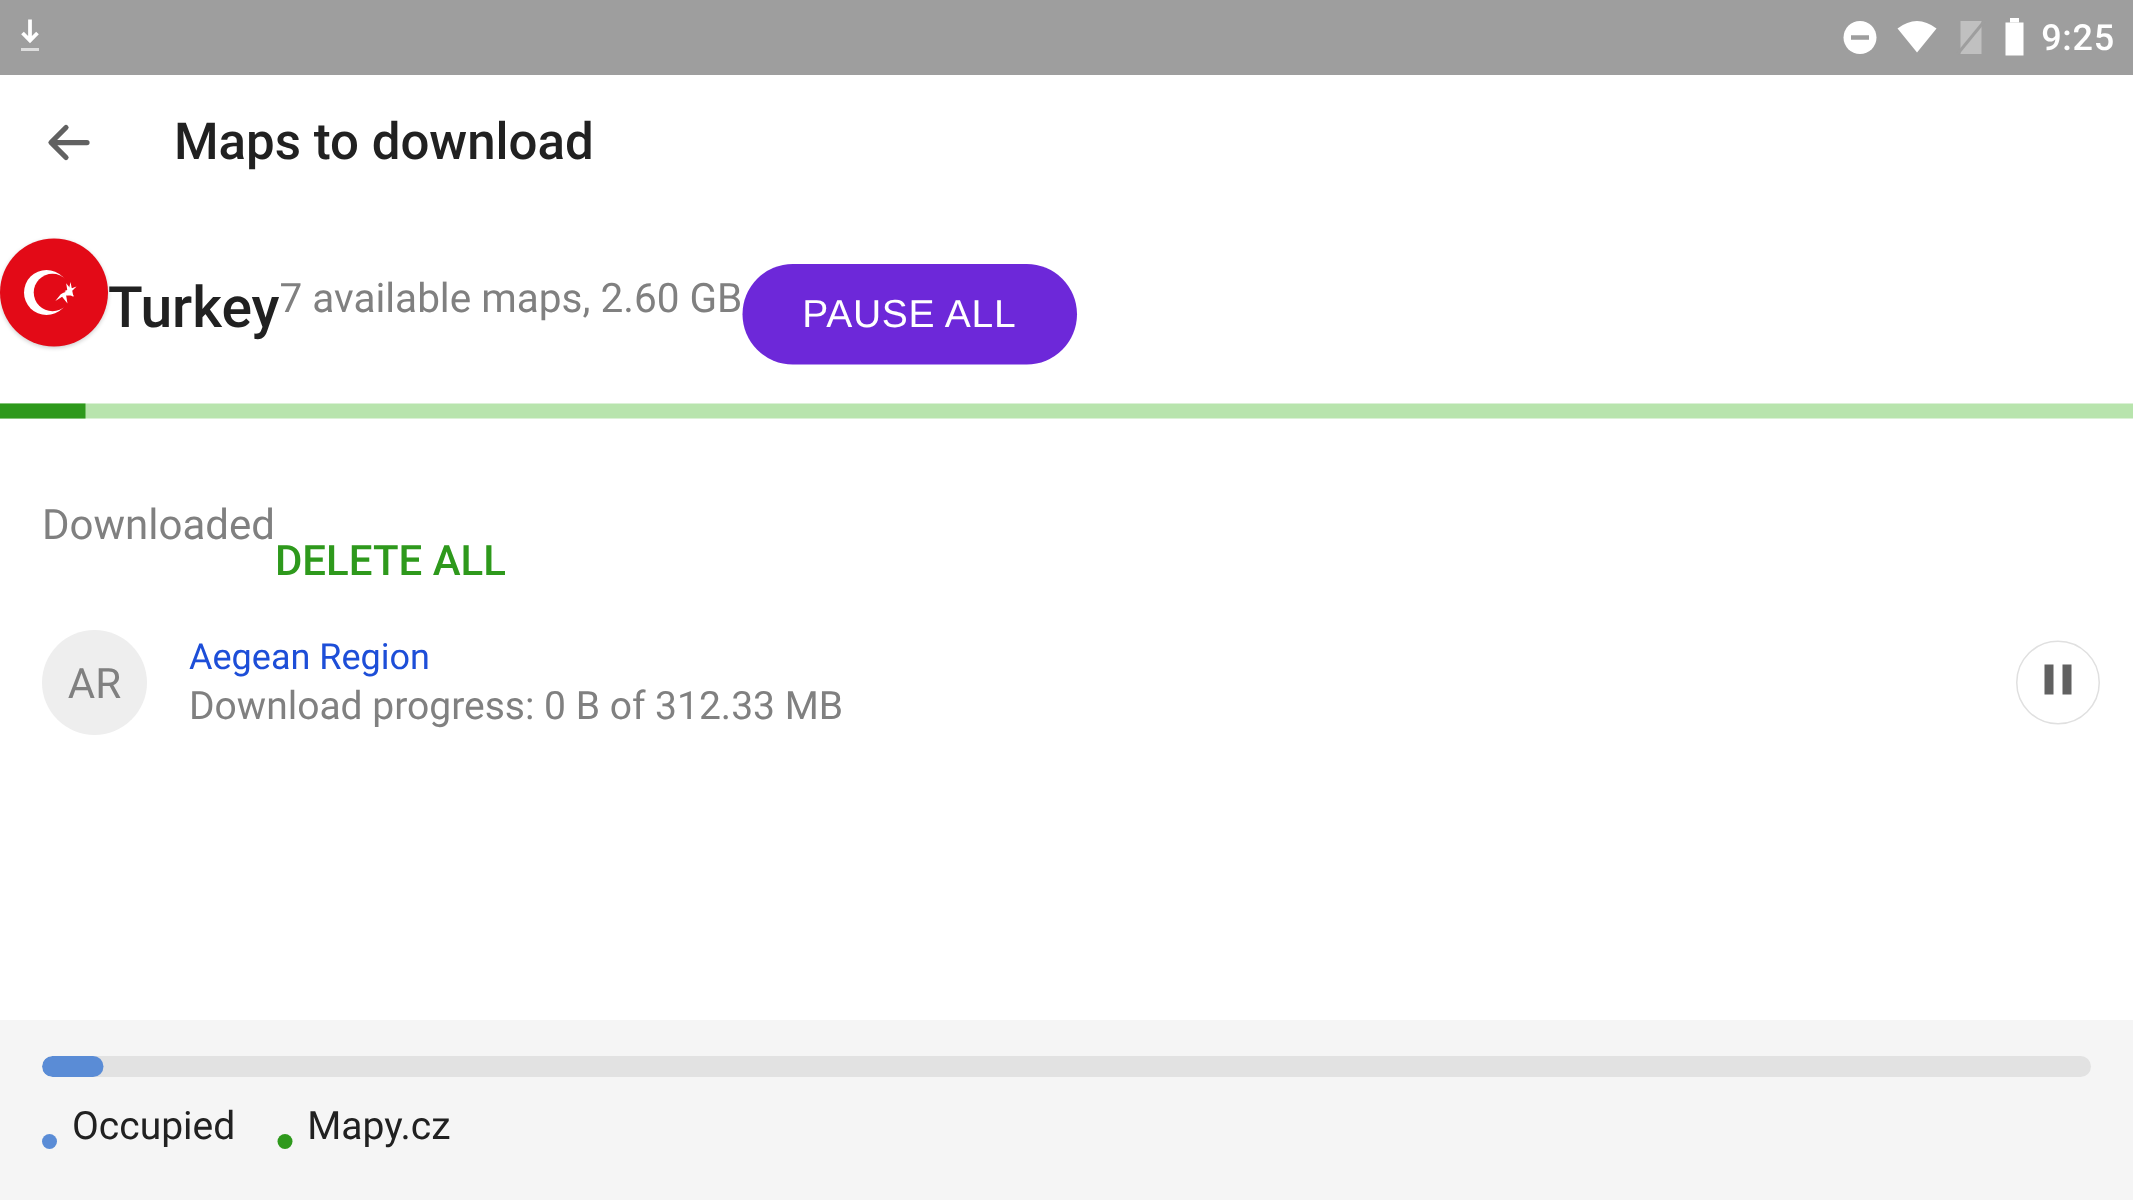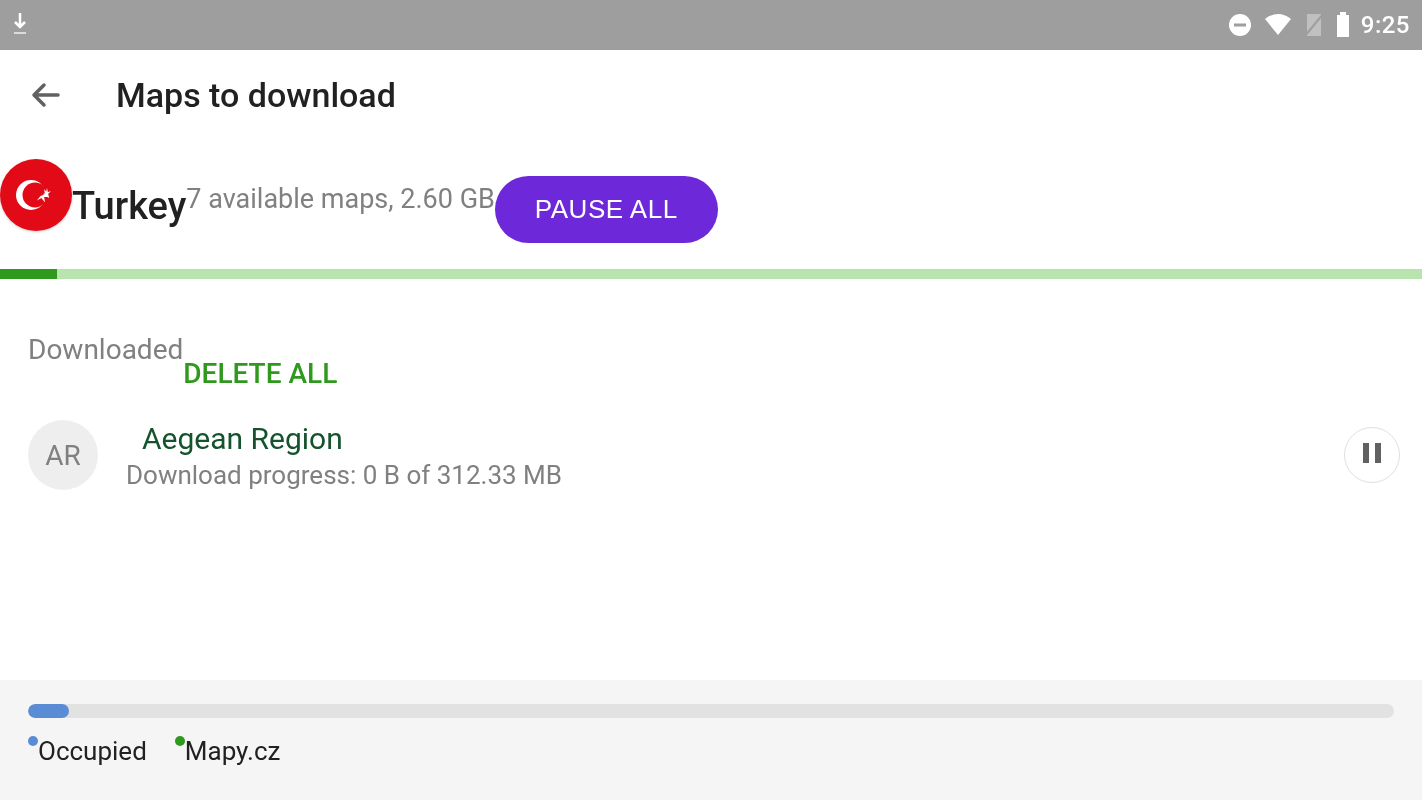--- a/index.html
+++ b/index.html
@@ -96,21 +96,21 @@
       border-radius: 50%;
       background: #eeeeee;
       color: #808080;
       display: flex;
       align-items: center;
       justify-content: center;
       font-size: 28px;
       flex-shrink: 0;
     }
     .row-text { flex: 1; }
-    .row-title { font-size: 30px; color: #14532d; font-weight: 400; margin-left: 16px; }
+    .row-title { font-size: 24px; color: #1d4ed8; font-weight: 400; }
     .row-sub { font-size: 26px; color: #808080; margin-top: 4px; }
     .pause-btn {
       width: 56px; height: 56px;
       border-radius: 50%;
       background: #fff;
       border: 1px solid #e0e0e0;
       display: flex;
       align-items: center;
       justify-content: center;
       cursor: pointer;
@@ -138,21 +138,21 @@
     }
     .storage-legend {
       display: flex;
       justify-content: space-between;
       align-items: center;
       margin-top: 18px;
       font-size: 26px;
       color: #212121;
     }
     .legend-left { display: flex; gap: 28px; align-items: center; }
-    .legend-item { display: flex; align-items: flex-start; }
+    .legend-item { display: flex; align-items: flex-end; gap: 10px; }
     .dot { width: 10px; height: 10px; border-radius: 50%; }
     .dot-blue { background: #5a8cd6; }
     .dot-green { background: #2E991C; }
   </style>
 </head>
 <body>
 
 <div class="status-bar">
   <div class="status-left">
     <span class="status-icon">

